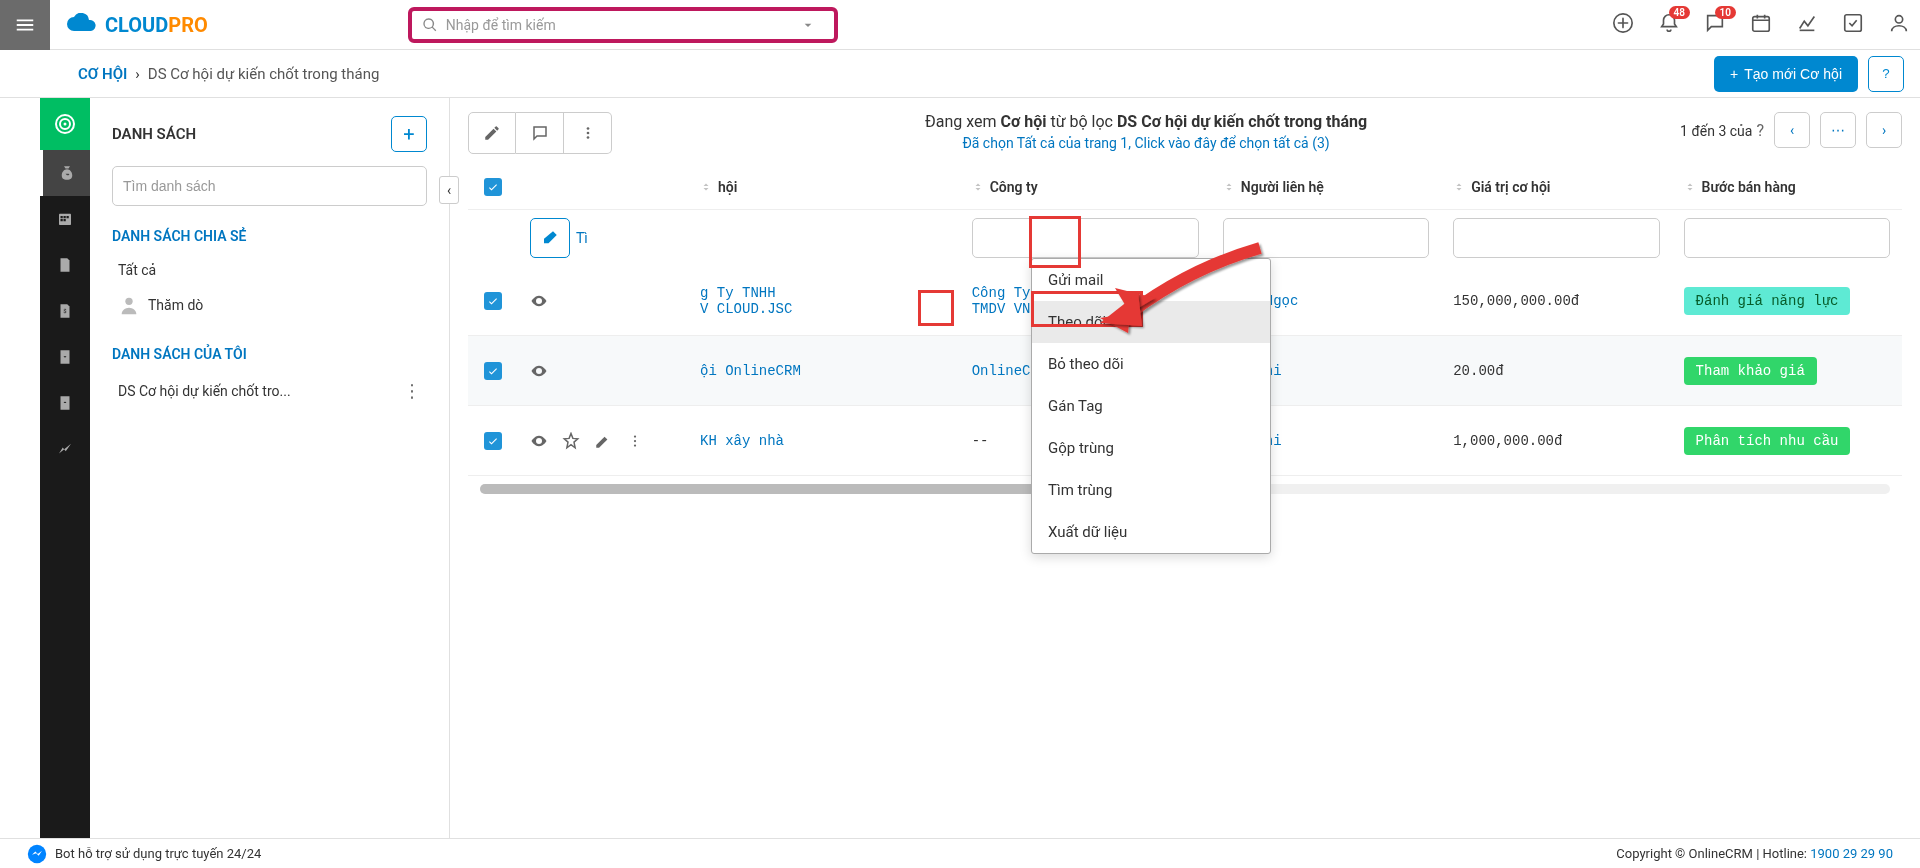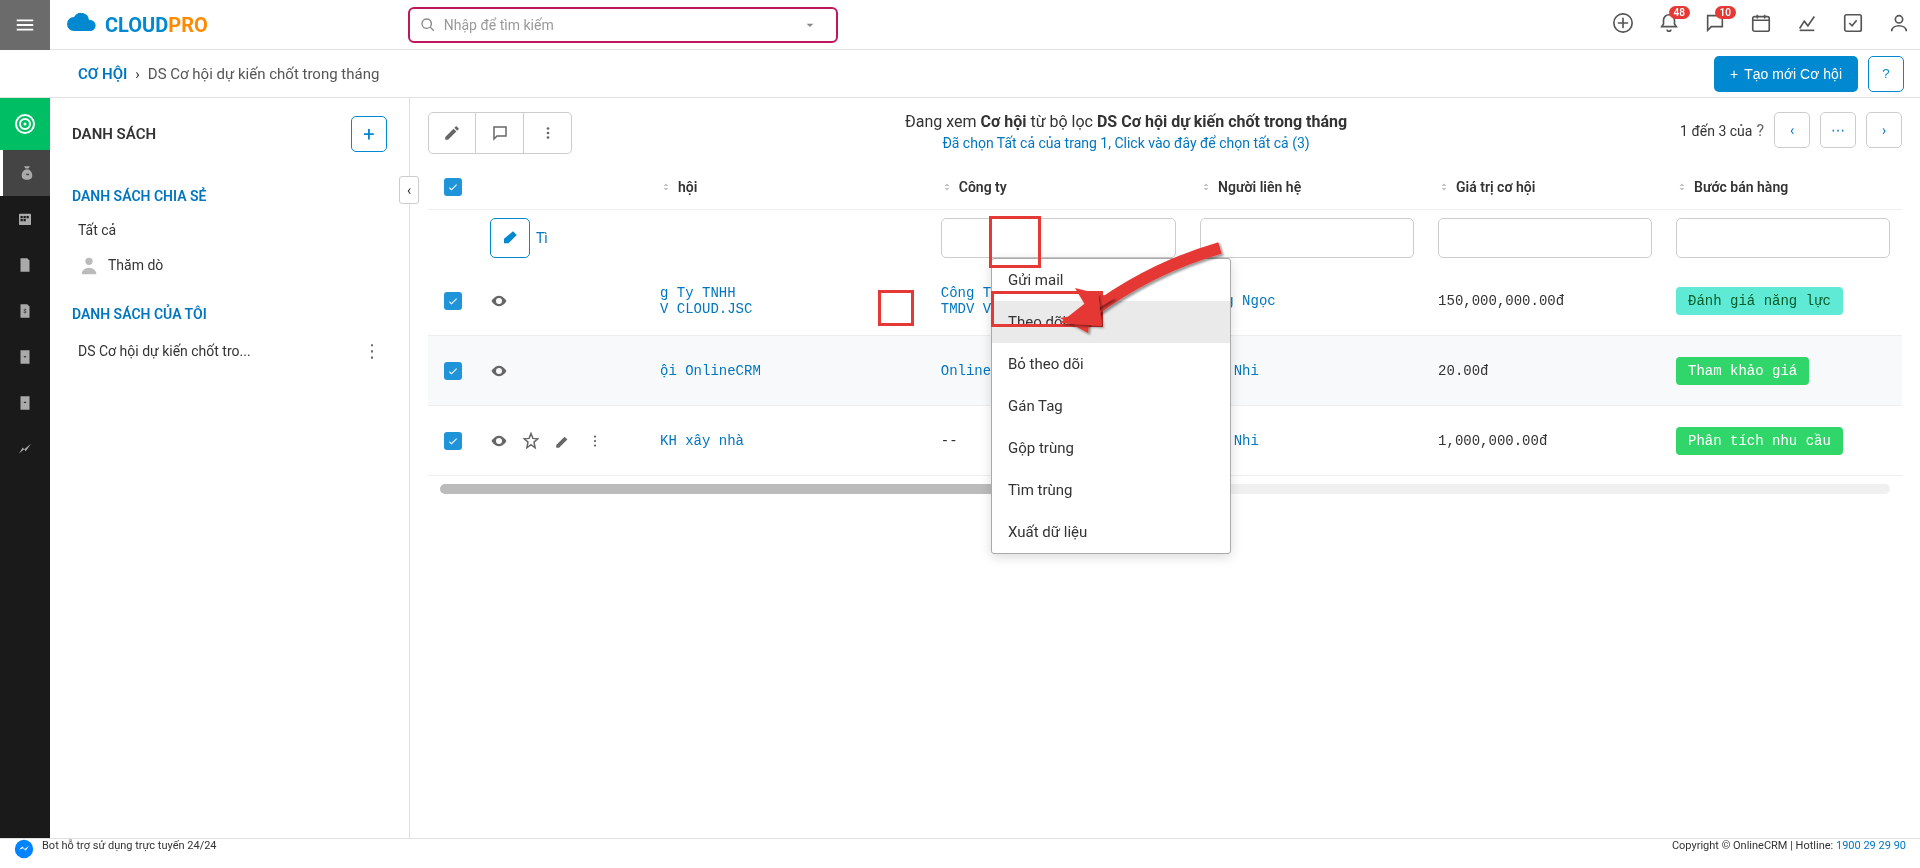--- a/index.html
+++ b/index.html
@@ -8,39 +8,39 @@
     
     
     .top-header { height: 50px; display: flex; align-items: center; padding: 0 10px 0 0; border-bottom: 1px solid #e0e0e0; background: #fff; flex-shrink: 0; }
     .hamburger { width: 50px; height: 50px; background: #6b6b6b; display: flex; align-items: center; justify-content: center; cursor: pointer; }
     .hamburger svg { width: 22px; height: 22px; fill: #fff; }
     .logo { display: flex; align-items: center; margin-left: 15px; font-weight: 700; font-size: 20px; }
     .logo .cloud { color: #0088d0; }
     .logo .pro { color: #ff8a00; }
     .logo-icon { margin-right: 6px; }
     .search-wrap { margin-left: 200px; display: flex; align-items: center; }
-    .global-search { width: 430px; height: 36px; border: 2px solid #be185d; border-radius: 6px; display: flex; align-items: center; padding: 0 10px; color: #888; }
+    .global-search { width: 430px; height: 36px; border: 4px solid #be185d; border-radius: 6px; display: flex; align-items: center; padding: 0 10px; color: #888; }
     .global-search svg { width: 16px; height: 16px; fill: #888; margin-right: 8px; }
     .global-search .chev { margin-left: auto; }
     .header-actions { margin-left: auto; display: flex; align-items: center; gap: 24px; }
     .header-icon { position: relative; cursor: pointer; color: #555; }
     .header-icon svg { width: 22px; height: 22px; fill: none; stroke: #555; stroke-width: 1.8; }
     .badge { position: absolute; top: -6px; right: -10px; background: #e53935; color: #fff; font-size: 10px; padding: 1px 5px; border-radius: 8px; font-weight: 600; }
     
     
     .breadcrumb-row { height: 48px; display: flex; align-items: center; border-bottom: 1px solid #e0e0e0; padding: 0 16px 0 50px; position: relative; }
     .breadcrumb-row .bc { display: flex; align-items: center; gap: 8px; margin-left: 28px; font-size: 15px; }
     .bc-main { color: #0076c0; font-weight: 600; }
     .bc-sub { color: #555; }
     .bc-actions { margin-left: auto; display: flex; align-items: center; gap: 10px; }
     .btn-primary { background: #0088d0; color: #fff; border: none; padding: 10px 16px; border-radius: 5px; font-size: 14px; display: flex; align-items: center; gap: 6px; cursor: pointer; }
     .btn-outline { border: 1px solid #0088d0; color: #0088d0; background: #fff; width: 36px; height: 36px; border-radius: 5px; display: flex; align-items: center; justify-content: center; cursor: pointer; }
     
     
-    .main { flex: 1; display: flex; overflow: hidden; }
+    .main { flex: 1; display: flex; overflow: hidden; padding-left: 40px; }
     
     
     .left-rail { width: 50px; background: #1a1a1a; display: flex; flex-direction: column; align-items: center; padding-top: 0; flex-shrink: 0; }
     .rail-item { width: 50px; height: 46px; display: flex; align-items: center; justify-content: center; cursor: pointer; }
     .rail-item.target { background: #00be63; height: 52px; }
     .rail-item.active { background: #444; border-left: 3px solid #fff; }
     .rail-item svg { width: 18px; height: 18px; fill: #aaa; }
     .rail-item.target svg { fill: #fff; width: 24px; height: 24px; }
     
     
@@ -109,21 +109,21 @@
     .chk { width: 18px; height: 18px; border-radius: 3px; background: #2094d8; display:inline-flex; align-items:center; justify-content:center; }
     .chk svg { width: 12px; height: 12px; fill: #fff; }
     .row-actions { display: flex; align-items: center; gap: 14px; color: #666; }
     .row-actions svg { width: 18px; height: 18px; fill: #666; cursor: pointer; }
     .link { color: #0076c0; cursor: pointer; }
     .stage-badge { display: inline-block; padding: 6px 12px; border-radius: 4px; font-size: 14px; }
     .stage-green { background: #5eead4; color: #075d2a; }
     .stage-green2 { background: #31d66a; color: #fff; }
     
     
-    .footer { height: 30px; display: flex; padding: 0 14px; border-top: 1px solid #e0e0e0; font-size: 11px; color: #333; background: #fff; flex-shrink: 0; }
+    .footer { height: 30px; display: flex; align-items: center; padding: 0 27px; border-top: 1px solid #e0e0e0; font-size: 13px; color: #333; background: #fff; flex-shrink: 0; }
     .footer .messenger { width: 20px; height: 20px; margin-right: 8px; }
     .footer-right { margin-left: auto; }
     .footer-right .phone { color: #0076c0; }
     
     
     .hscroll { height: 10px; background: #f0f0f0; margin: 8px 12px 2px 12px; border-radius: 5px; position: relative; }
     .hscroll .thumb { position: absolute; left: 0; width: 40%; height: 100%; background: #bbb; border-radius: 5px; }
     
     input::placeholder { color: #999; }
   </style>
@@ -260,20 +260,21 @@
         </div>
     </div>
 
     <div class="sidebar">
       <div class="sidebar-header">
         <span class="sidebar-title">DANH SÁCH</span>
         <div class="btn-add">
             <span>+</span>
           </div>
       </div>
+      <input class="sidebar-search" placeholder="Tìm danh sách" style="">
       <div class="collapse-handle">
           <span>‹</span>
         </div>
 
       <div class="sidebar-section">
         <div class="sidebar-section-title">DANH SÁCH CHIA SẺ</div>
         <div class="sidebar-item">
             <span>Tất cả</span>
           </div>
         <div class="sidebar-item">

